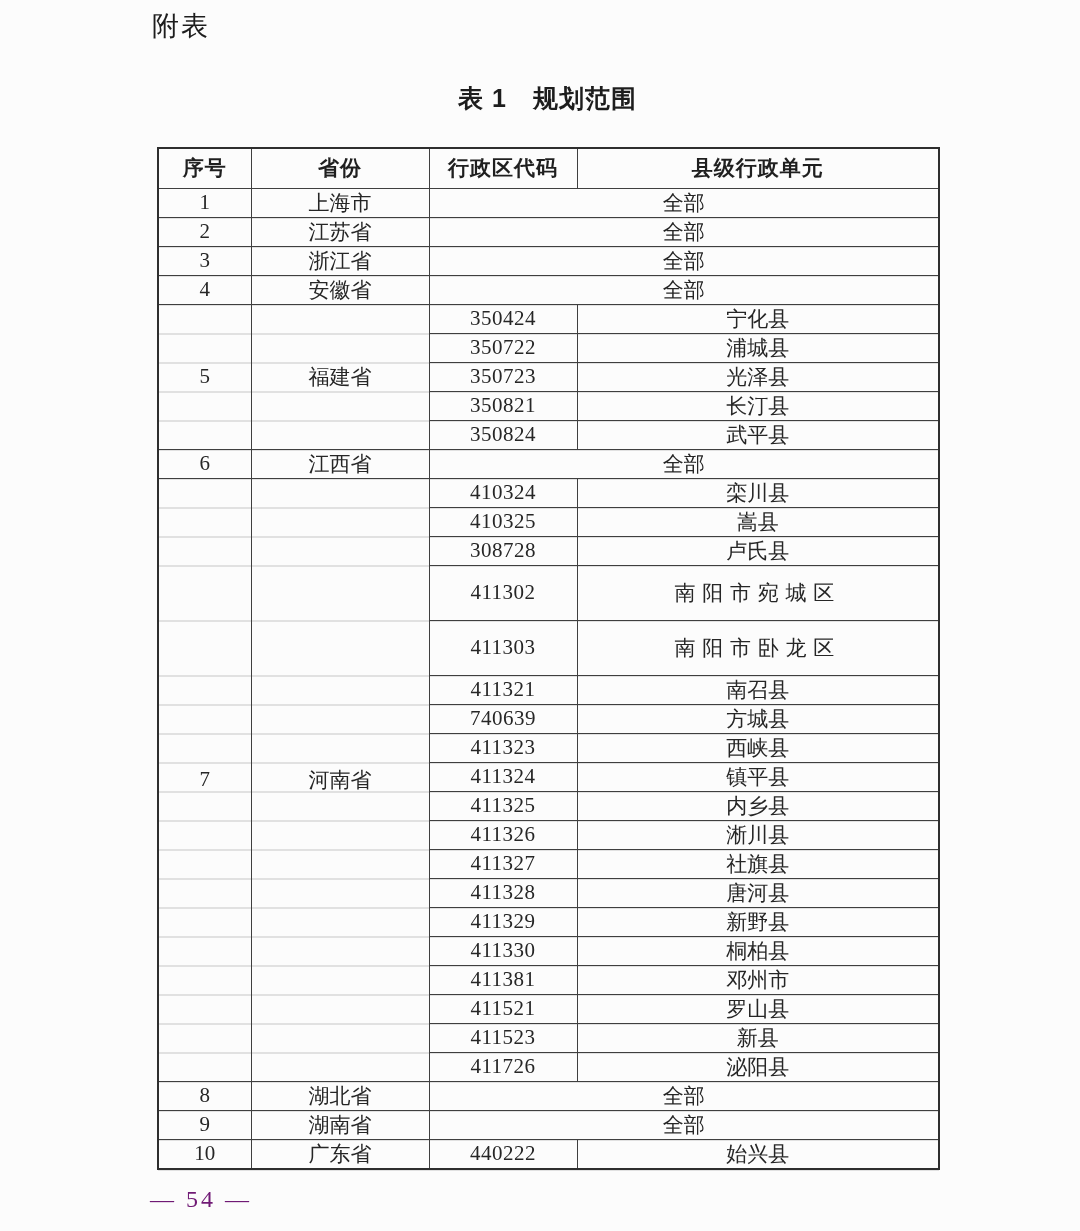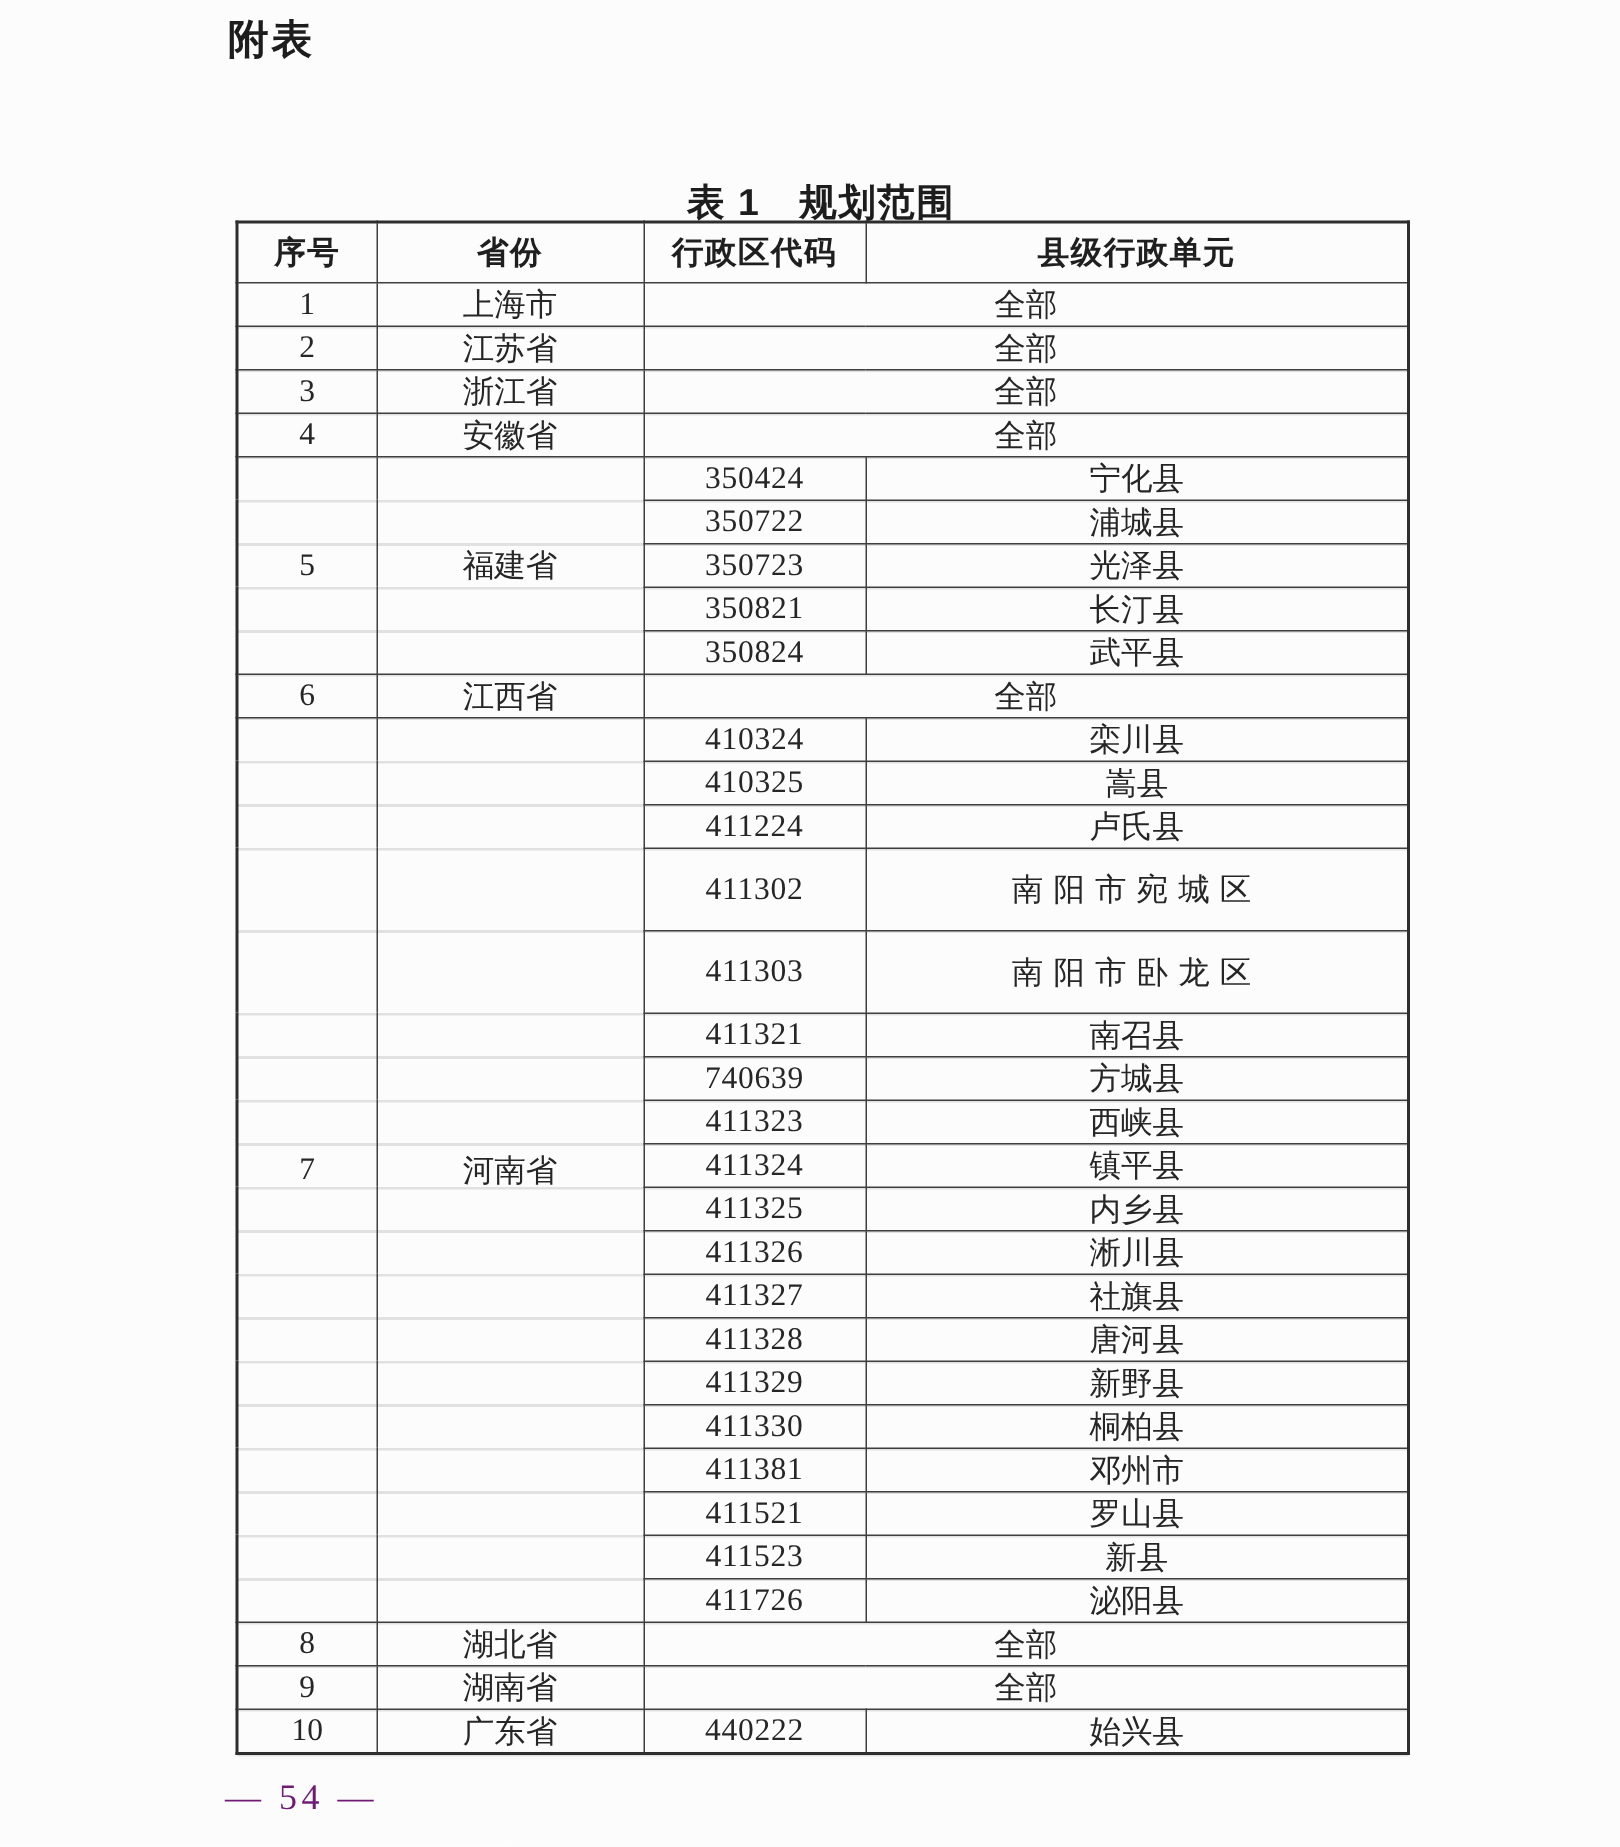--- a/index.html
+++ b/index.html
@@ -13,37 +13,36 @@
     width: 1080px;
     height: 1231px;
     background: #fcfcfc;
     overflow: hidden;
   }
   .appendix-label {
     position: absolute;
     left: 152px;
     top: 8px;
     font-family: "Liberation Sans", "DejaVu Sans", sans-serif;
-    font-weight: bold;
+    font-weight: normal;
     font-size: 27px;
     letter-spacing: 2px;
     color: #1d1d1d;
   }
   .table-title {
     position: absolute;
     left: 157px;
     top: 82px;
     width: 781px;
     text-align: center;
     font-family: "Liberation Sans", "DejaVu Sans", sans-serif;
     font-weight: bold;
     font-size: 25px;
     color: #1d1d1d;
     letter-spacing: 1px;
-    margin-top: 36px;
   }
   .table-wrap {
     position: absolute;
     left: 157px;
     top: 147px;
     width: 781px;
     border-radius: 11px;
   }
   table {
     width: 100%;
@@ -166,21 +165,21 @@
             <td rowspan="19" data-name="row-number-cell">7</td>
             <td rowspan="19" data-name="province-cell">河南省</td>
             <td data-name="admin-code-cell">410324</td>
             <td data-name="county-unit-cell">栾川县</td>
           </tr>
           <tr data-name="table-row">
             <td data-name="admin-code-cell">410325</td>
             <td data-name="county-unit-cell">嵩县</td>
           </tr>
           <tr data-name="table-row">
-            <td data-name="admin-code-cell">411224</td>
+            <td data-name="admin-code-cell">308728</td>
             <td data-name="county-unit-cell">卢氏县</td>
           </tr>
           <tr data-name="table-row" class="tall">
             <td data-name="admin-code-cell">411302</td>
             <td class="spaced" data-name="county-unit-cell">南阳市宛城区</td>
           </tr>
           <tr data-name="table-row" class="tall">
             <td data-name="admin-code-cell">411303</td>
             <td class="spaced" data-name="county-unit-cell">南阳市卧龙区</td>
           </tr>

